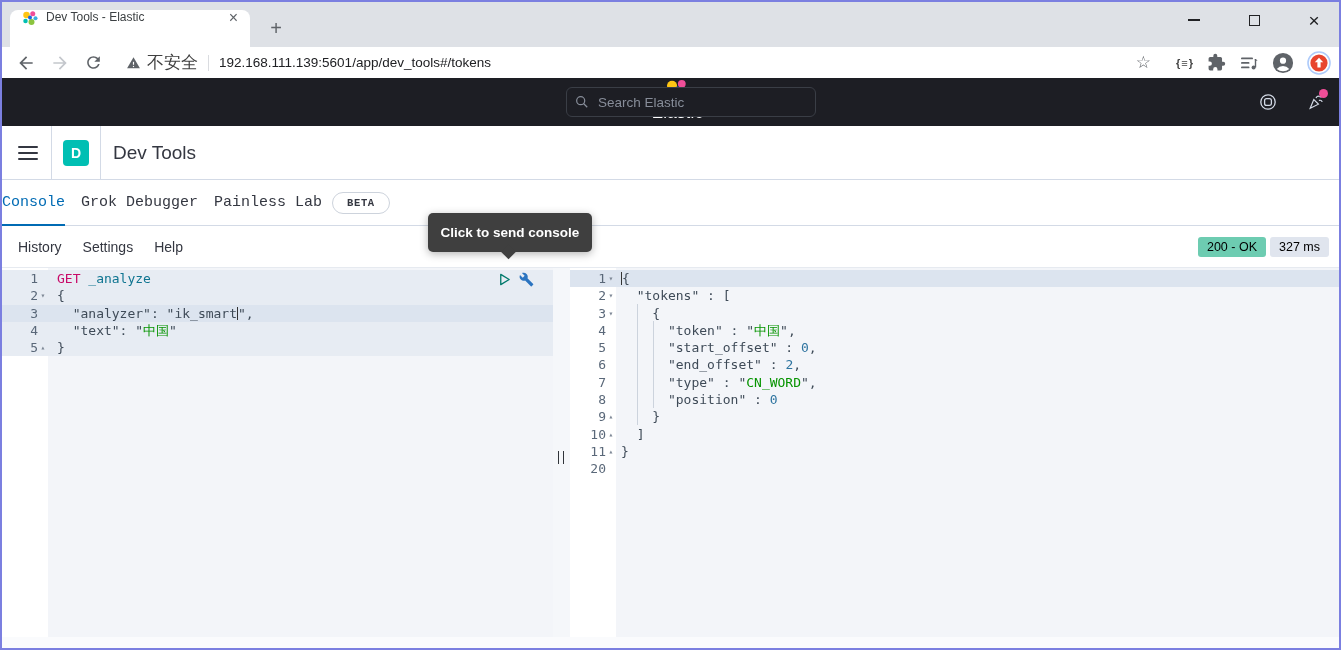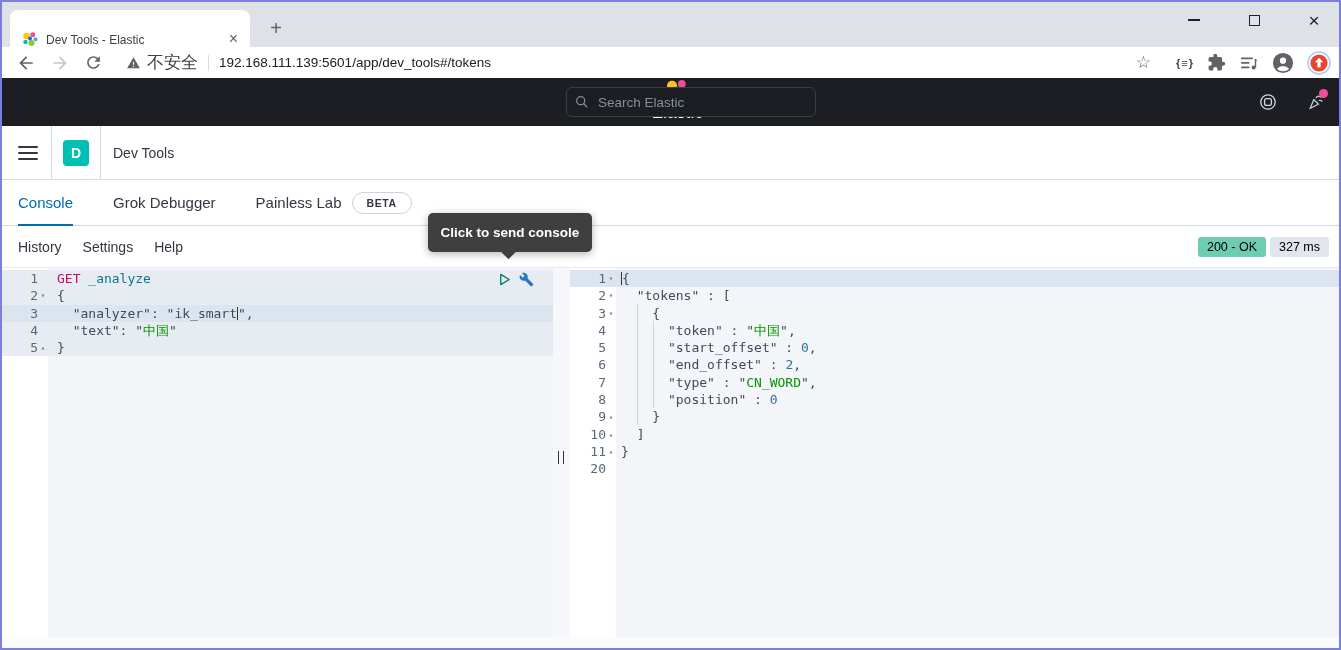--- a/index.html
+++ b/index.html
@@ -3,21 +3,21 @@
 <meta charset="utf-8">
 <style>
   html,body{margin:0;padding:0;background:#fff;}
   *{box-sizing:border-box;}
   .window{position:relative;width:1341px;height:650px;border:2px solid #7b7fe0;background:#fff;
           font-family:"Liberation Sans","DejaVu Sans",sans-serif;overflow:hidden;}
 
   
   .tabstrip{position:absolute;left:0;right:0;top:0;height:45px;background:#dee1e6;}
   .tab{position:absolute;left:8px;top:8px;width:240px;height:37px;background:#fff;
-       border-radius:8px 8px 0 0;display:flex;align-items:flex-end;padding:0 8px 0 12px;}
+       border-radius:8px 8px 0 0;display:flex;align-items:flex-start;padding:0 8px 0 12px;}
   .tab-title{flex:1;font-size:12px;color:#3c4043;margin-left:8px;white-space:nowrap;overflow:hidden;}
   .tab-close{color:#5f6368;font-size:16px;line-height:16px;padding:0 4px;cursor:default;}
   .newtab{position:absolute;left:260px;top:12px;width:28px;height:28px;color:#5f6368;
           font-size:20px;display:flex;align-items:center;justify-content:center;}
   .wincontrols{position:absolute;right:10px;top:0;height:36px;display:flex;align-items:center;gap:30px;}
   .wc{width:30px;height:30px;display:flex;align-items:center;justify-content:center;}
   .wc-min-bar{width:12px;height:1.5px;background:#202124;}
   .wc-max-box{width:11px;height:11px;border:1.4px solid #202124;}
   .wc-close-x{font-size:19px;color:#202124;line-height:19px;}
 
@@ -48,25 +48,25 @@
   
   .crumbbar{position:absolute;left:0;right:0;top:124px;height:54px;background:#fff;
             border-bottom:1px solid #d3dae6;display:flex;align-items:center;}
   .hamburger{margin-left:16px;width:20px;display:flex;flex-direction:column;gap:4px;}
   .hamburger div{height:2px;background:#343741;border-radius:1px;}
   .vdiv{width:1px;height:54px;background:#d3dae6;}
   .vdiv.d1{margin-left:13px;}
   .vdiv.d2{margin-left:11px;}
   .space-badge{margin-left:11px;width:26px;height:26px;border-radius:4px;background:#00bfb3;color:#fff;
                font-size:14px;font-weight:bold;display:flex;align-items:center;justify-content:center;}
-  .crumb-title{margin-left:12px;font-size:14px;color:#343741;}
+  .crumb-title{margin-left:12px;font-size:19px;color:#343741;}
 
   
   .tabnav{position:absolute;left:0;right:0;top:178px;height:46px;background:#fff;
-          border-bottom:1px solid #d3dae6;display:flex;align-items:center;padding-left:16px;gap:40px;}
+          border-bottom:1px solid #d3dae6;display:flex;align-items:center;gap:16px;font-family:Liberation Mono, monospace;}
   .ftab{position:relative;height:46px;display:flex;align-items:center;font-size:15px;color:#343741;}
   .ftab.active{color:#006bb4;}
   .ftab.active::after{content:"";position:absolute;left:0;right:0;bottom:0;height:2px;background:#006bb4;}
   .beta-pill{margin-left:10px;border:1px solid #cdd3dc;background:#fff;border-radius:12px;
              padding:4px 14px;font-size:10.5px;font-weight:bold;letter-spacing:.6px;color:#343741;}
 
   
   .consolebar{position:absolute;left:0;right:0;top:224px;height:42px;background:#fff;
               border-bottom:1px solid #e6eaf0;display:flex;align-items:center;padding-left:16px;gap:21px;}
   .cblink{font-size:14px;color:#343741;}

